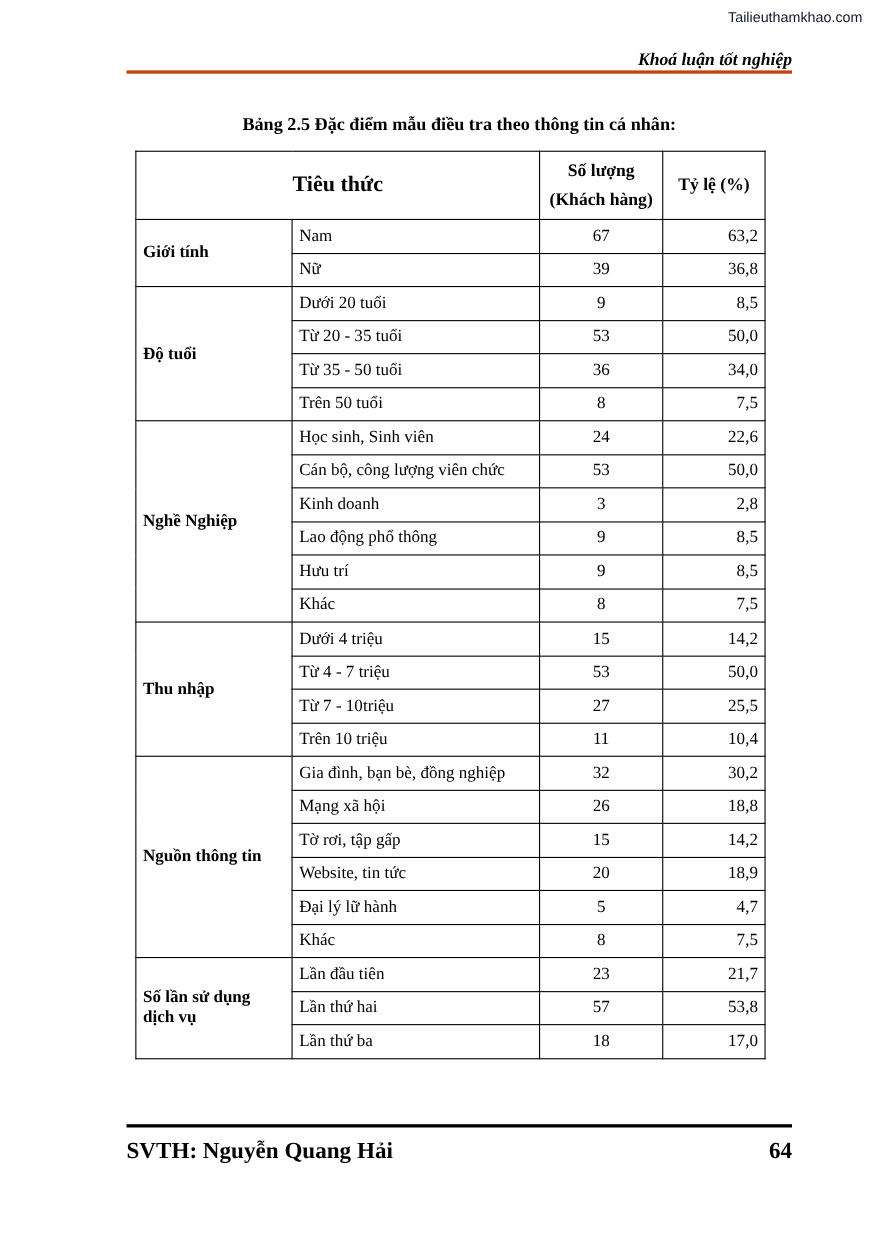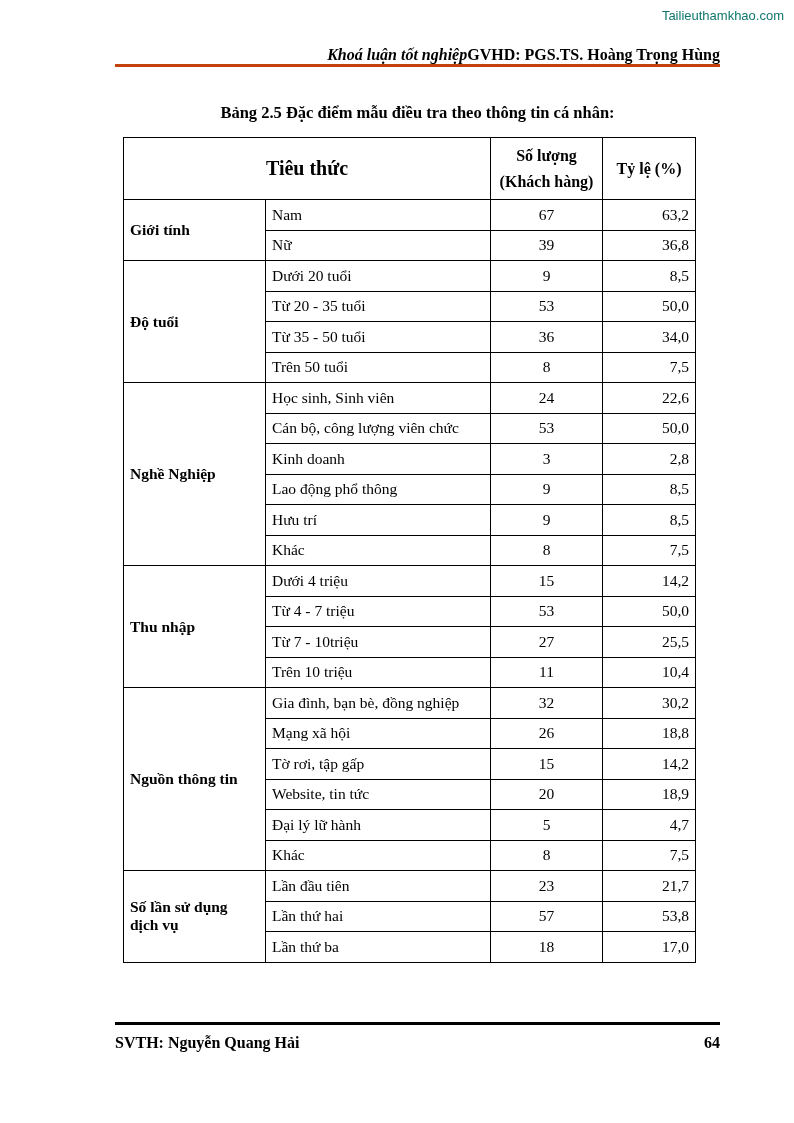--- a/index.html
+++ b/index.html
@@ -10,21 +10,21 @@
     font-family: "Liberation Serif", serif;
     color: #000;
     position: relative;
     overflow: hidden;
   }
   .watermark {
     position: absolute;
     top: 8px; right: 10px;
     font-family: "Liberation Sans", sans-serif;
     font-size: 13px;
-    color: #0f766e;
+    color: #0f172a;
   }
   .content {
     position: absolute;
     left: 115px; right: 74px; top: 0;
   }
   .page-header {
     margin-top: 46px;
     display: flex;
     justify-content: flex-end;
     align-items: baseline;
@@ -87,33 +87,32 @@
   td.pct-cell { text-align: right; padding-right: 14px; }
   .page-footer {
     position: absolute;
     left: 115px; right: 74px;
     top: 1022px;
     border-top: 3px solid #000;
     padding-top: 9px;
     display: flex;
     justify-content: space-between;
     font-weight: bold;
-    font-size: 16px;
+    font-size: 21px;
   }
 </style>
 </head>
 <body>
 
 <div class="watermark">Tailieuthamkhao.com</div>
 
 <div class="content">
 
   <div class="page-header">
     <span class="left">Khoá luận tốt nghiệp</span>
-    <span class="right">GVHD: PGS.TS. Hoàng Trọng Hùng</span>
   </div>
 
   <div class="doc-title">Bảng 2.5 Đặc điểm mẫu điều tra theo thông tin cá nhân:</div>
 
   <table class="data-table">
     <colgroup>
       <col class="c1">
         <col class="c2">
         <col class="c3">
         <col class="c4">

